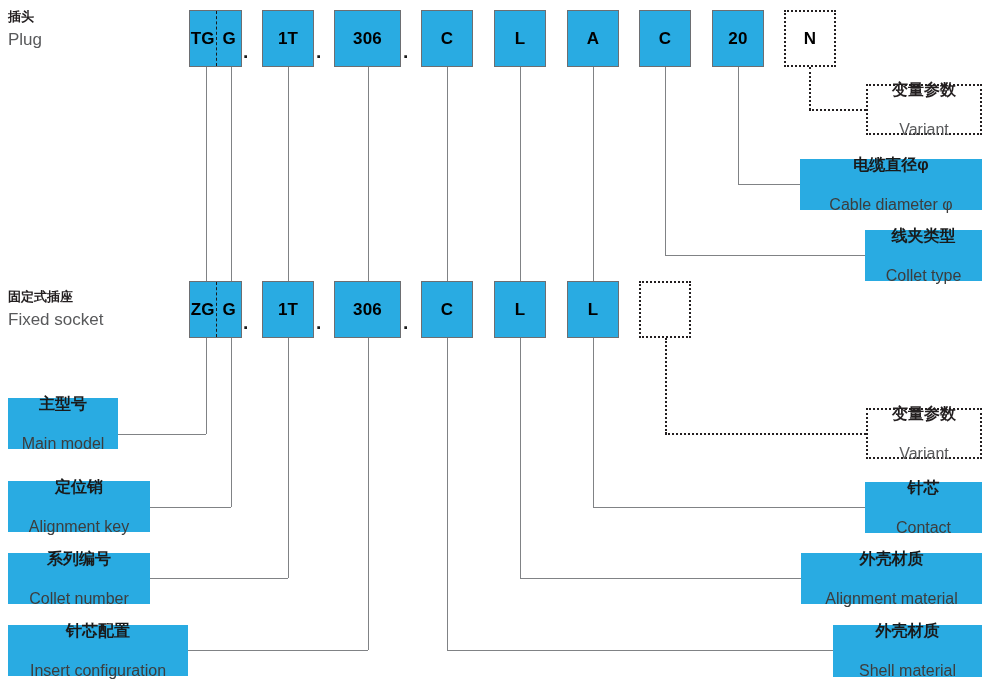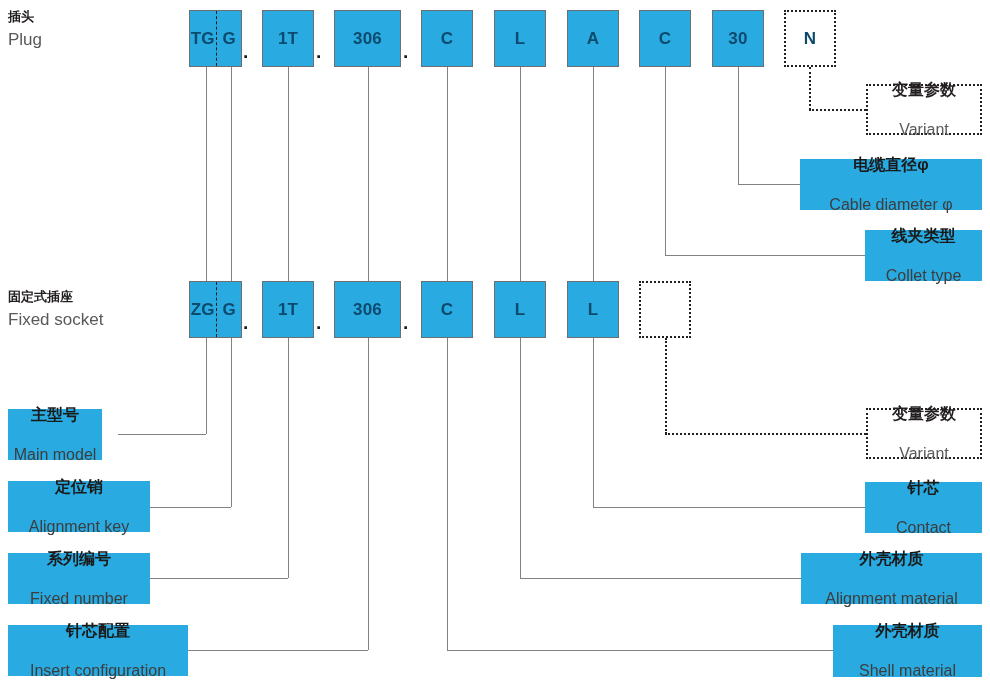--- a/index.html
+++ b/index.html
@@ -26,21 +26,21 @@
     line-height:23px;white-space:nowrap;
   }
 
   
   .code-box{
     position:absolute;
     background:#29ABE2;
     border:1px solid #6d6e71;
     box-sizing:border-box;
     display:flex;align-items:center;justify-content:center;
-    font-size:17px;font-weight:bold;color:#0c4a6e;
+    font-size:17px;font-weight:bold;color:#000000;
     letter-spacing:.2px;
   }
   .code-box.dashed{
     background:#ffffff;
     border:2px dotted #231f20;
   }
   .code-box.split{padding:0;}
   .code-box.split .half{
     flex:0 0 auto;display:flex;align-items:center;justify-content:center;
     height:100%;
@@ -119,21 +119,21 @@
   <span class="dot" style="left:403px;top:47px;">·</span>
 
   <div class="code-box" style="left:421px;top:10px;width:52px;height:57px;">C</div>
 
   <div class="code-box" style="left:494px;top:10px;width:52px;height:57px;">L</div>
 
   <div class="code-box" style="left:567px;top:10px;width:52px;height:57px;">A</div>
 
   <div class="code-box" style="left:639px;top:10px;width:52px;height:57px;">C</div>
 
-  <div class="code-box" style="left:712px;top:10px;width:52px;height:57px;">30</div>
+  <div class="code-box" style="left:712px;top:10px;width:52px;height:57px;">20</div>
 
   <div class="code-box dashed" style="left:784px;top:10px;width:52px;height:57px;">N</div>
 
   <div class="code-box split" style="left:189px;top:281px;width:53px;height:57px;">
     <span class="half left">ZG</span>
     <span class="half right">G</span>
   </div>
   <span class="dot" style="left:243px;top:318px;">·</span>
 
   <div class="code-box" style="left:262px;top:281px;width:52px;height:57px;">1T</div>
@@ -219,33 +219,33 @@
   <div class="label-box" style="left:801px;top:553px;width:181px;height:51px;">
     <div class="cn">外壳材质</div>
     <div class="en">Alignment material</div>
   </div>
 
   <div class="label-box" style="left:833px;top:625px;width:149px;height:52px;">
     <div class="cn">外壳材质</div>
     <div class="en">Shell material</div>
   </div>
 
-  <div class="label-box" style="left:8px;top:409px;width:94px;height:51px;">
+  <div class="label-box" style="left:8px;top:398px;width:110px;height:51px;">
     <div class="cn">主型号</div>
     <div class="en">Main model</div>
   </div>
 
   <div class="label-box" style="left:8px;top:481px;width:142px;height:51px;">
     <div class="cn">定位销</div>
     <div class="en">Alignment key</div>
   </div>
 
   <div class="label-box" style="left:8px;top:553px;width:142px;height:51px;">
     <div class="cn">系列编号</div>
-    <div class="en">Fixed number</div>
+    <div class="en">Collet number</div>
   </div>
 
   <div class="label-box" style="left:8px;top:625px;width:180px;height:51px;">
     <div class="cn">针芯配置</div>
     <div class="en">Insert configuration</div>
   </div>
 
 </div>
 
 </body></html>

